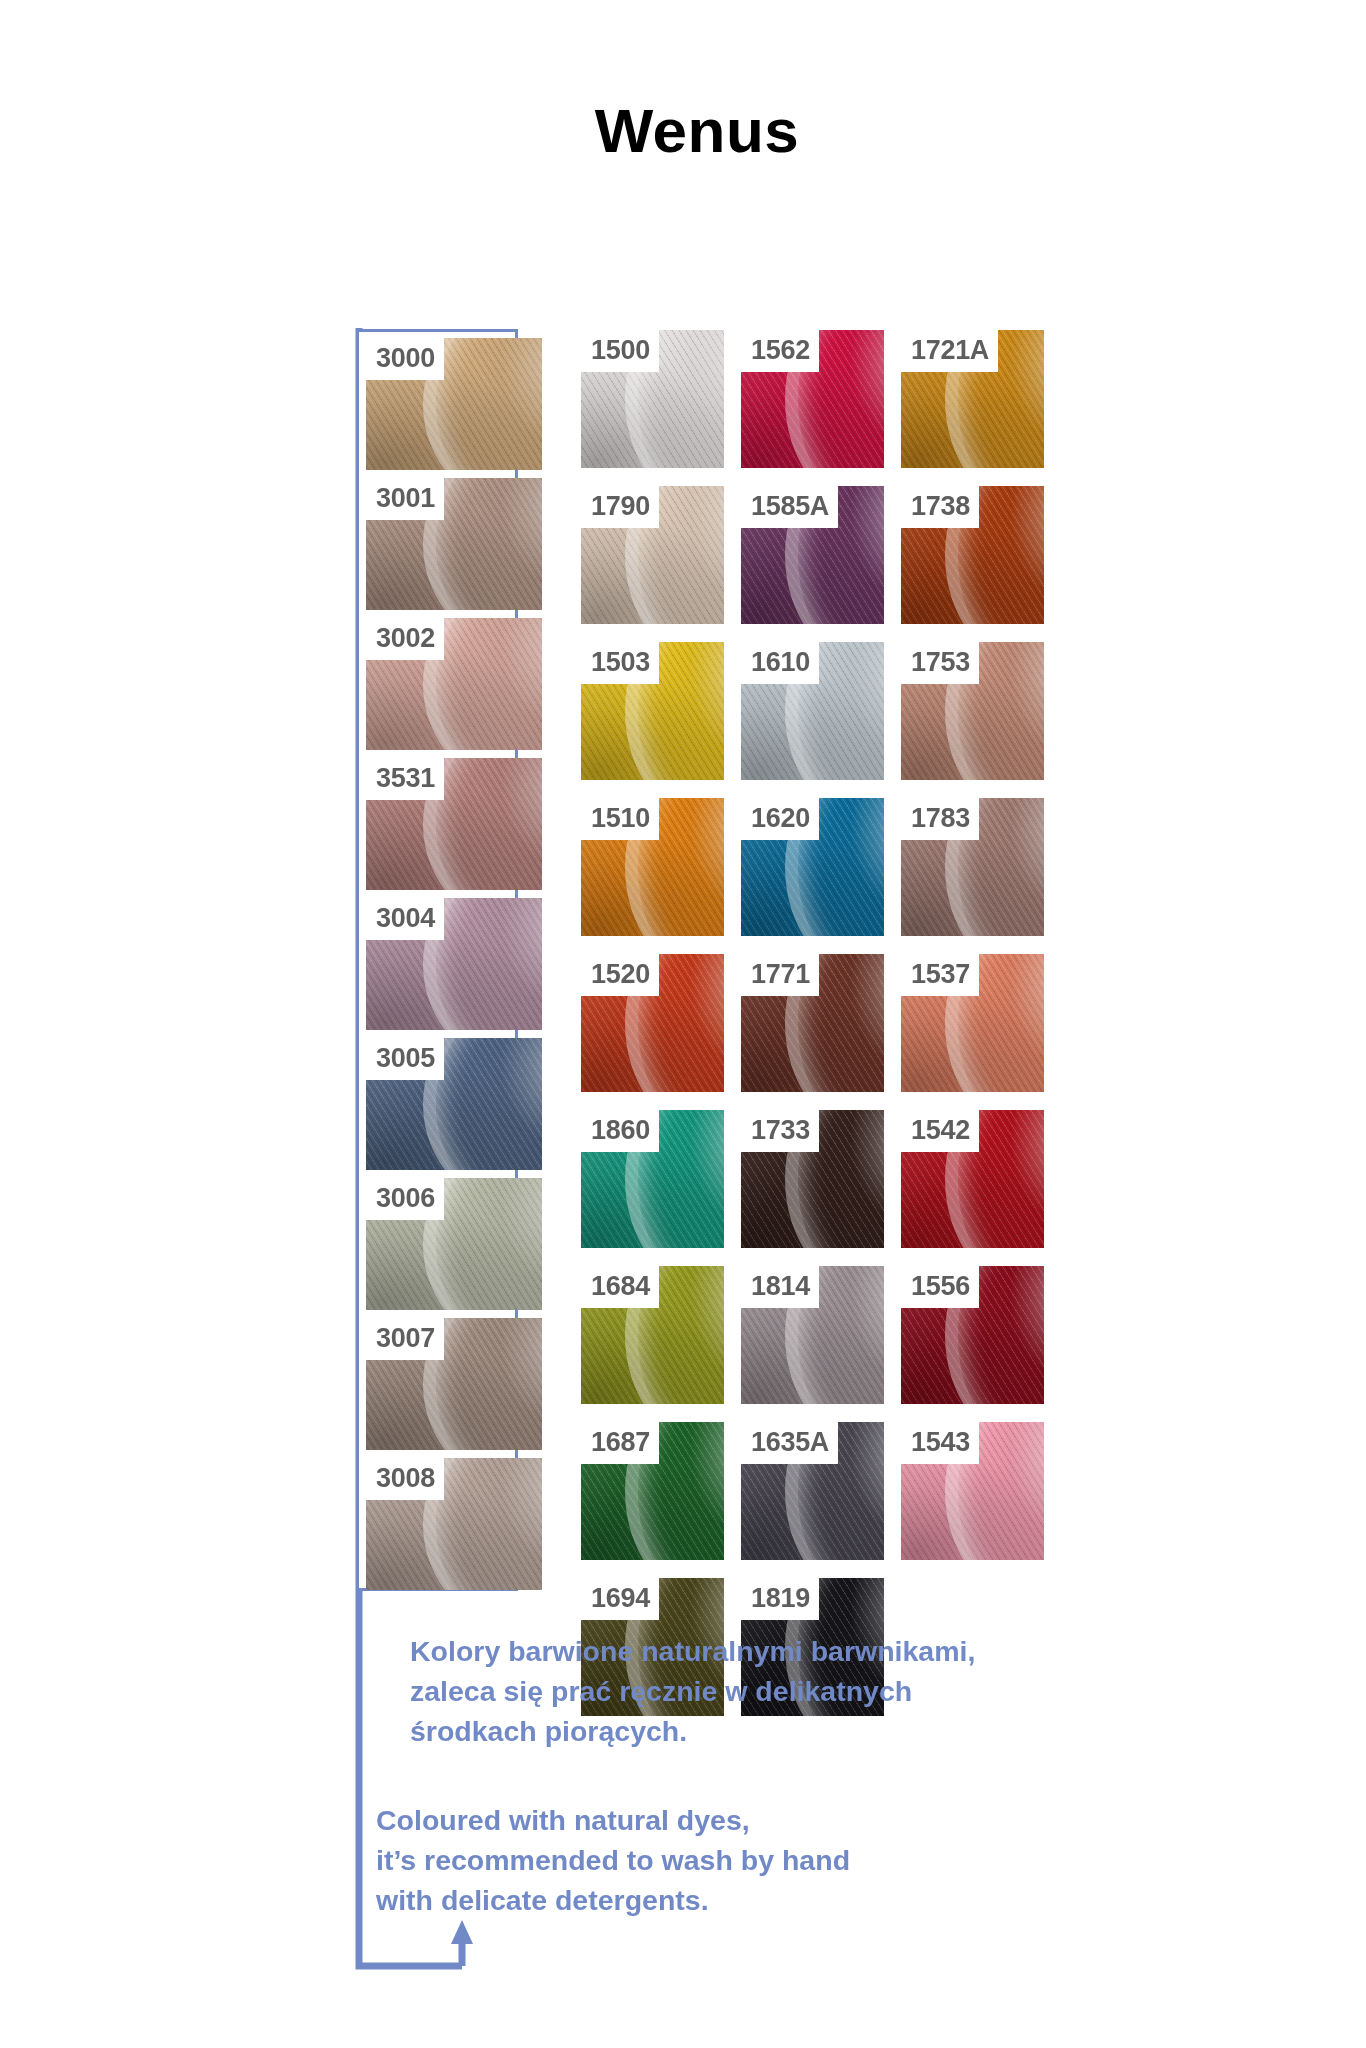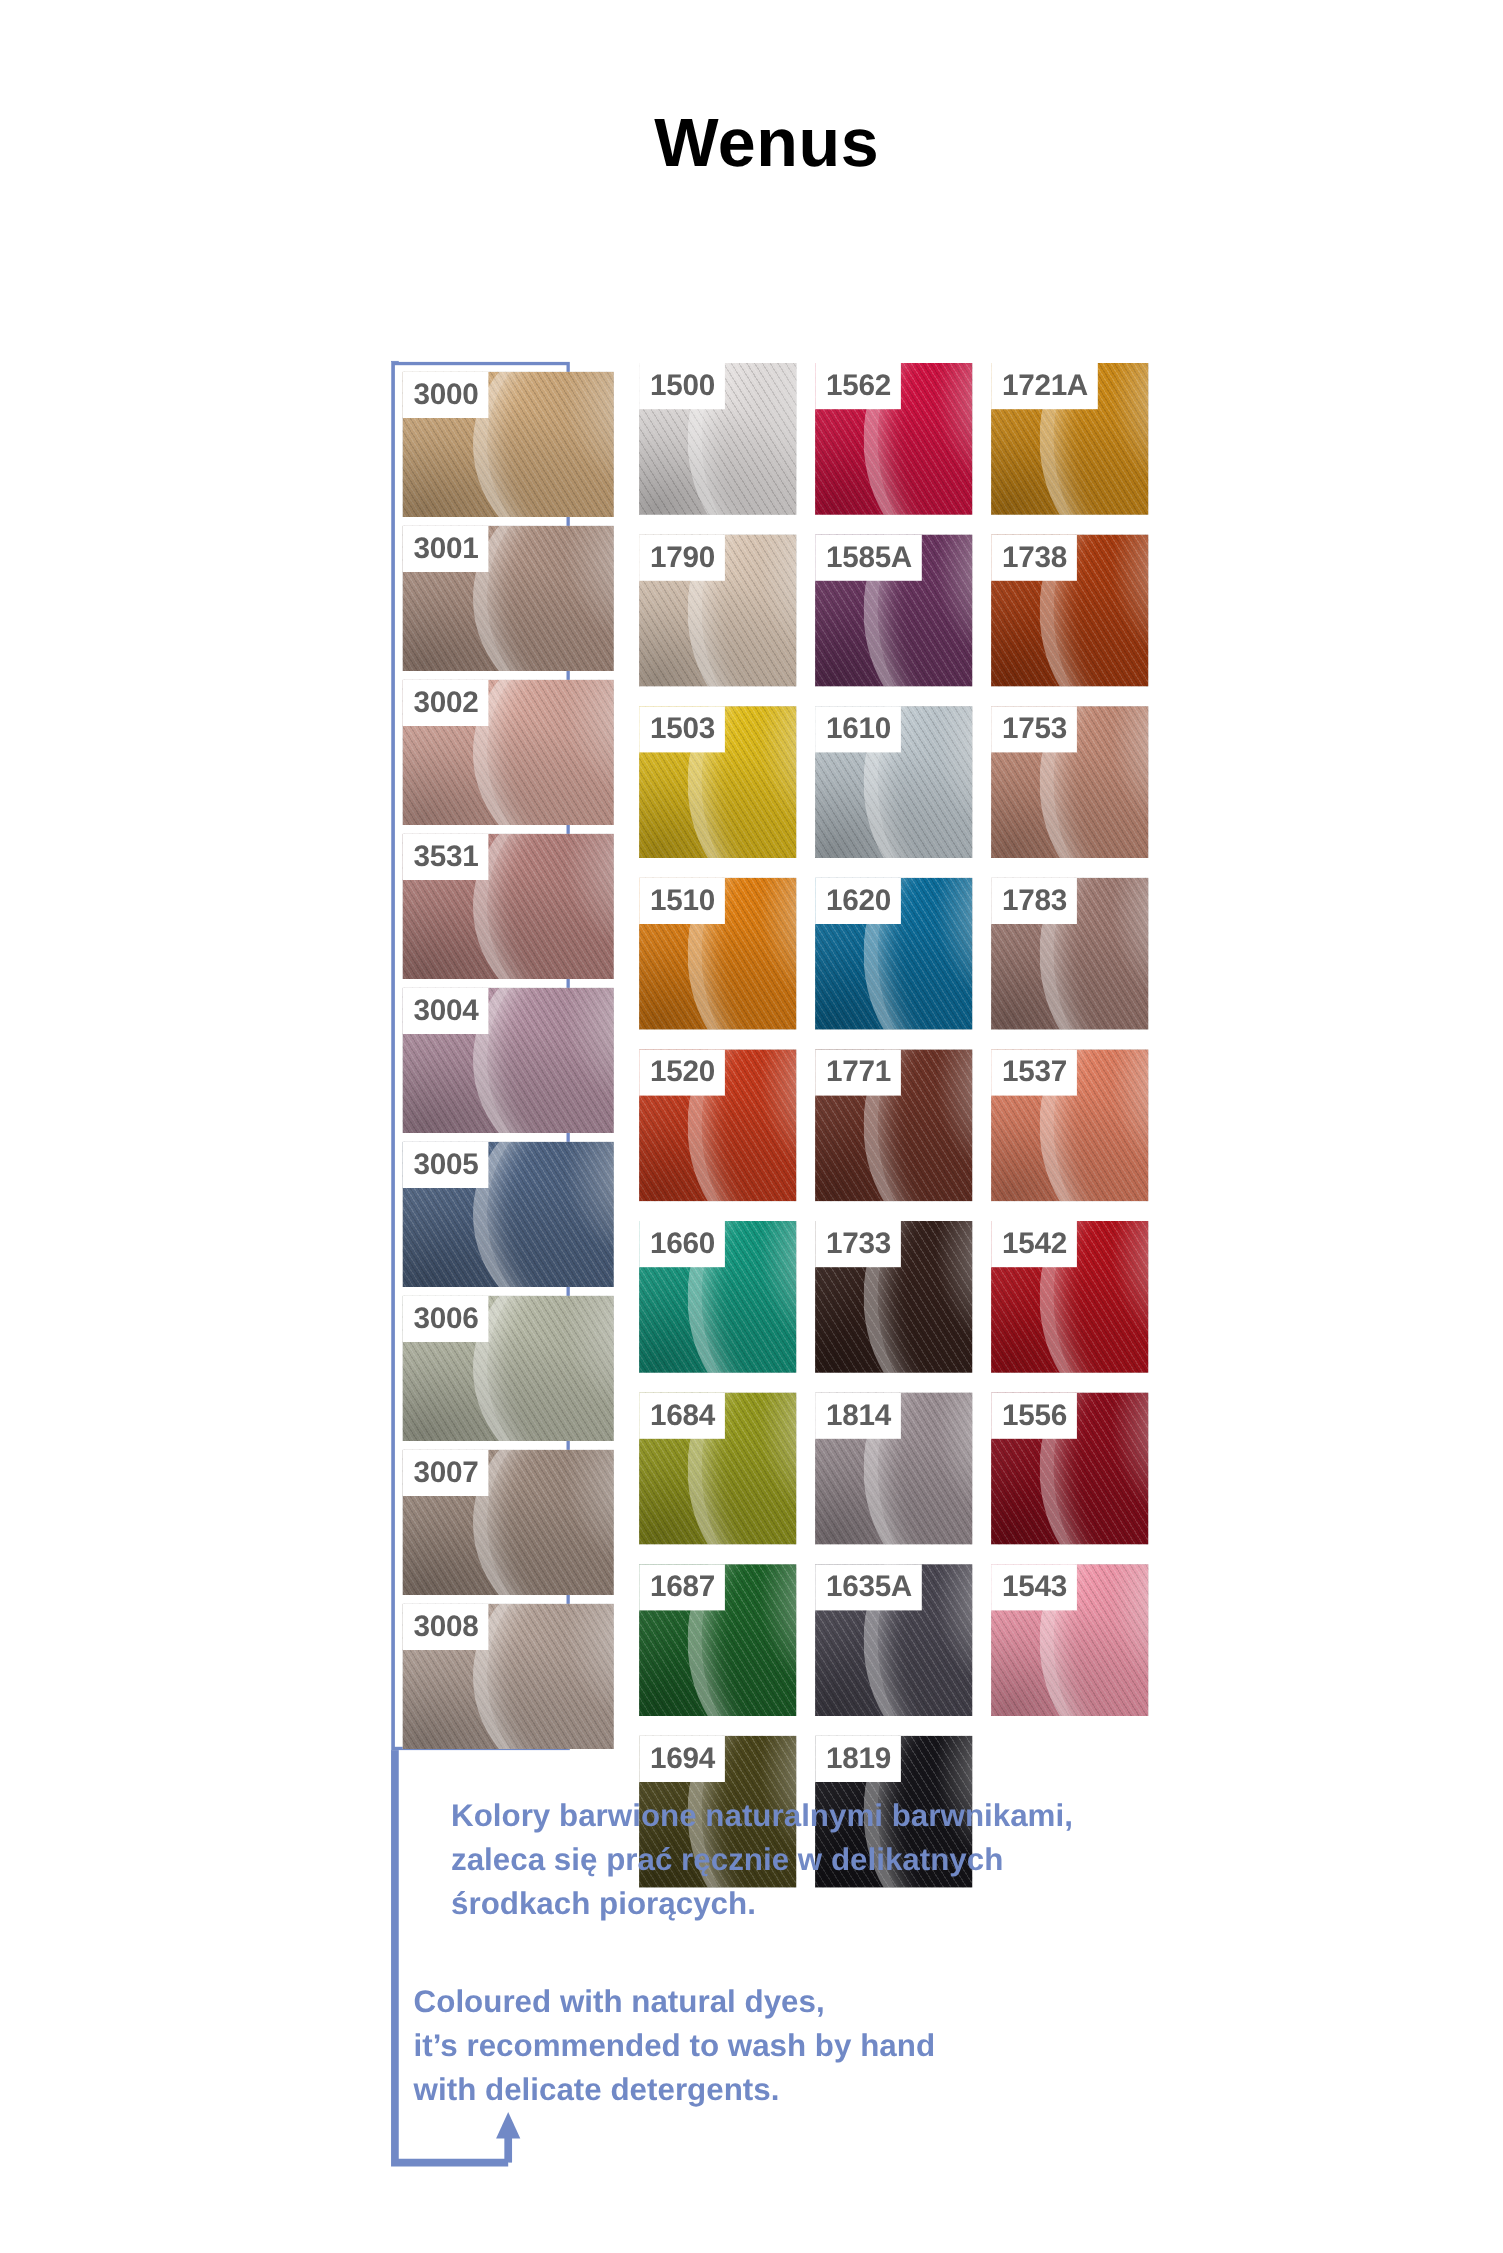--- a/index.html
+++ b/index.html
@@ -74,21 +74,20 @@
 
   
   .swatch {
     position: relative;
     overflow: hidden;
     background: #cccccc;
   }
   .natural-column .swatch {
     width: 176px;
     height: 132px;
-    padding-left: 16px;
   }
   .main-grid .swatch {
     width: 143px;
     height: 138px;
   }
   .swatch-fill {
     position: absolute;
     inset: 0;
   }
   
@@ -304,21 +303,21 @@
       <div class="swatch-label">1771</div>
     </div>
     <div class="swatch">
       <div class="swatch-fill" style="background: rgb(221, 125, 96);"></div>
       <div class="swatch-arc"></div>
       <div class="swatch-label">1537</div>
     </div>
     <div class="swatch">
       <div class="swatch-fill" style="background: rgb(20, 151, 126);"></div>
       <div class="swatch-arc"></div>
-      <div class="swatch-label">1660</div>
+      <div class="swatch-label">1860</div>
     </div>
     <div class="swatch">
       <div class="swatch-fill" style="background: rgb(53, 33, 28);"></div>
       <div class="swatch-arc"></div>
       <div class="swatch-label">1733</div>
     </div>
     <div class="swatch">
       <div class="swatch-fill" style="background: rgb(178, 17, 28);"></div>
       <div class="swatch-arc"></div>
       <div class="swatch-label">1542</div>

